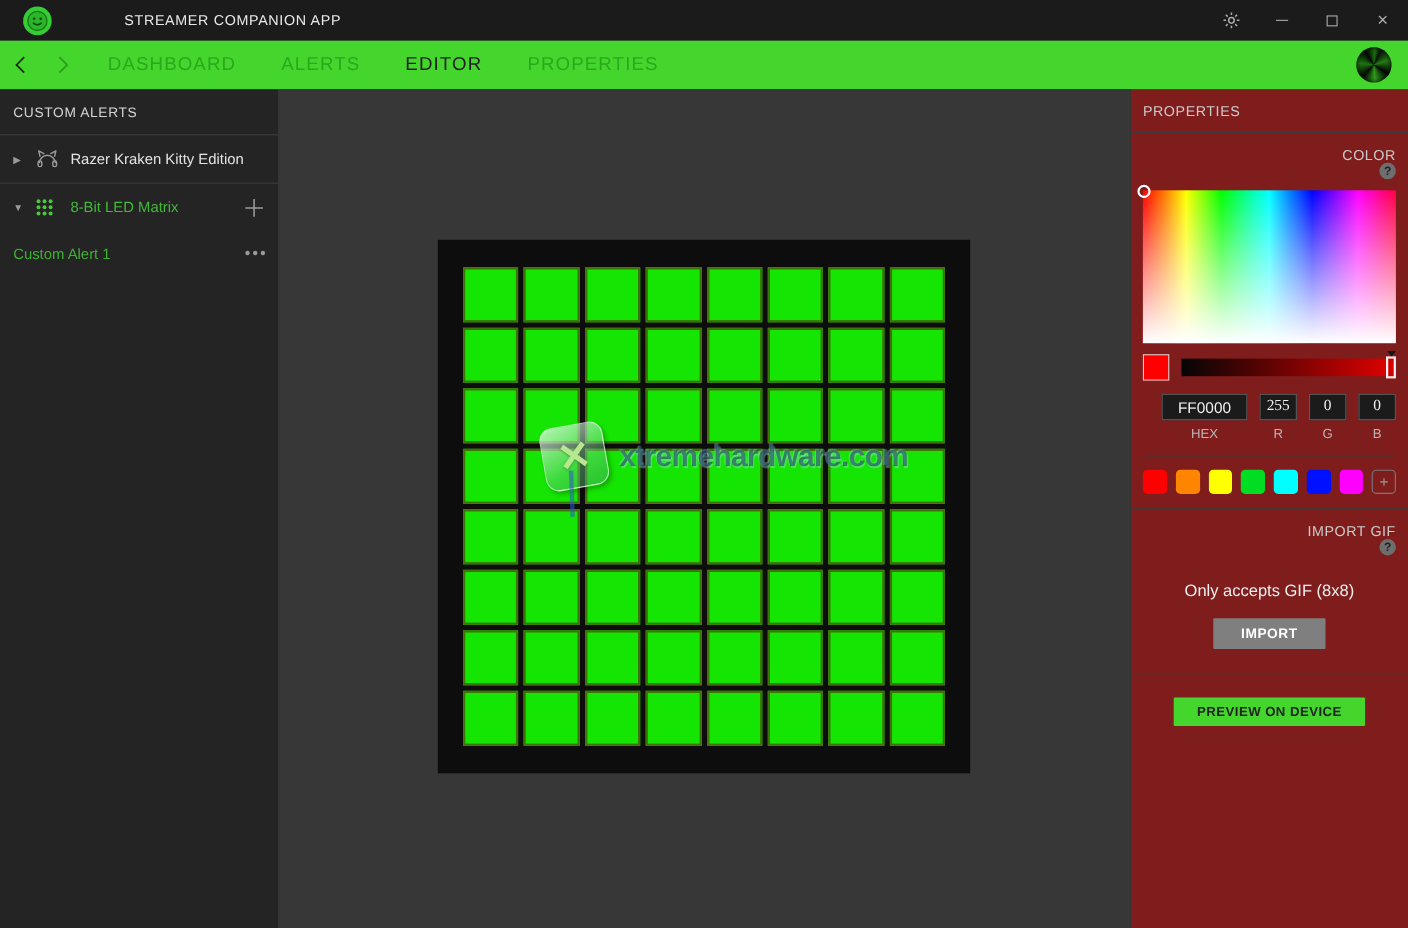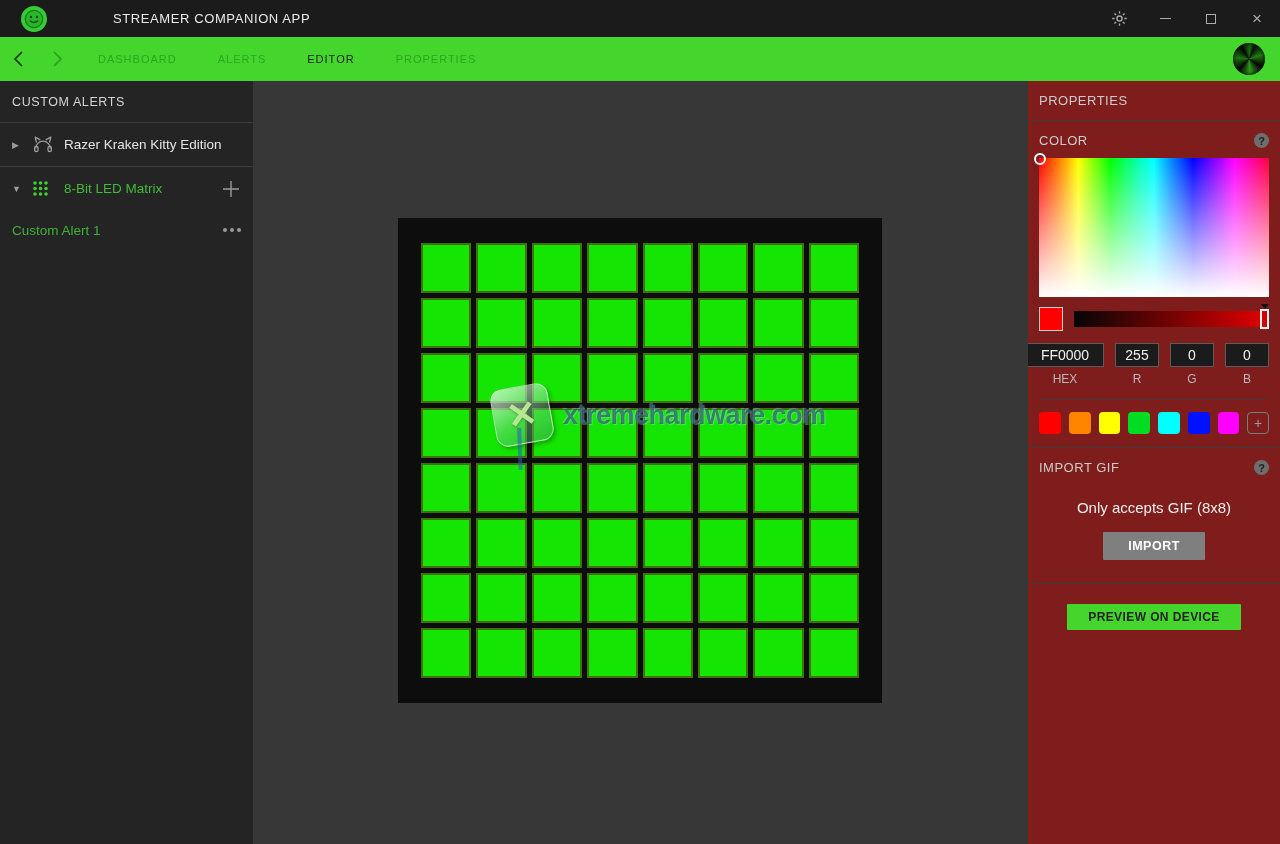--- a/index.html
+++ b/index.html
@@ -14,21 +14,21 @@
   .win-btn { width:46px; height:37px; display:flex; align-items:center; justify-content:center;
              color:#ababab; cursor:default; }
   .min-glyph { width:11px; height:1px; background:#ababab; }
   .max-glyph { width:10px; height:10px; border:1px solid #ababab; }
   .close-glyph { font-size:17px; line-height:1; color:#ababab; }
 
   
   .navbar { height:44px; background:#44d62c; display:flex; align-items:center; position:relative; }
   .nav-chevron { width:38px; height:44px; display:flex; align-items:center; justify-content:center; }
   .nav-tabs { display:flex; margin-left:22px; gap:41px; }
-  .nav-tab { font-size:11px; letter-spacing:1px; color:#2aa81e; cursor:pointer; }
+  .nav-tab { font-size:17px; letter-spacing:1px; color:#2aa81e; cursor:pointer; }
   .nav-tab.active { color:#1e1e1e; }
   .avatar { position:absolute; right:15px; top:6px; width:32px; height:32px; border-radius:50%;
             background:conic-gradient(from 25deg,#081108,#237c13 13%,#040704 27%,#2d9a19 42%,
                        #050a05 55%,#1d7511 70%,#030603 84%,#1a6b0f 94%,#081108);
             box-shadow:inset 0 0 4px #000; }
 
   
   .content { display:flex; height:763px; }
   .sidebar { width:253px; background:#242424; flex:none; }
   .main { flex:1; background:#373737; position:relative; }
@@ -68,22 +68,22 @@
           color:rgba(190,235,150,0.95); text-shadow:0 1px 2px rgba(40,90,40,0.5); }
   .wm-blue { position:absolute; left:18px; top:40px; width:4px; height:42px;
              background:rgba(45,90,200,0.55); transform:rotate(8deg); }
   .wm-text { margin-left:12px; font-size:27px; font-weight:bold; letter-spacing:-0.5px;
              color:rgba(28,72,92,0.62);
              text-shadow:1px 1px 1px rgba(170,225,240,0.4), -1px -1px 1px rgba(170,225,240,0.4); }
 
   
   .props-header { height:39px; display:flex; align-items:center; padding-left:11px;
                   color:#cbcbcb; font-size:13px; letter-spacing:0.5px; }
-  .section-head { display:flex; align-items:flex-start; justify-content:space-between;
-                  padding:12px 11px 8px 11px; }
+  .section-head { display:flex; align-items:flex-end; justify-content:space-between;
+                  padding:12px 11px 8px 11px;flex-direction:column; }
   .section-label { color:#cbcbcb; font-size:13px; letter-spacing:0.5px; }
   .help-icon { width:15px; height:15px; border-radius:50%; background:#6e6e6e; color:#1f1f1f;
                font-size:11px; font-weight:bold; display:flex; align-items:center;
                justify-content:center; }
   .gradient { margin:2px 11px 0 11px; height:139px; position:relative;
      background:
        linear-gradient(to bottom, rgba(255,255,255,0) 0%, rgba(255,255,255,1) 100%),
        linear-gradient(to right,#ff0000 0%,#ff8000 9%,#ffff00 17%,#00ff00 31%,#00ffbb 44%,
                        #00ffff 50%,#0080ff 58%,#0000ff 67%,#8000ff 76%,#ff00ff 85%,#ff0080 95%,#ff0040 100%); }
   .grad-cursor { position:absolute; left:-5px; top:-5px; width:12px; height:12px;
@@ -95,21 +95,21 @@
   .hue-handle { position:absolute; right:0; top:-2px; width:9px; height:20px;
                 background:#d40000; border:2px solid #f2f2f2; }
   .hue-tri { position:absolute; right:0.5px; top:-7px; width:0; height:0;
              border-left:4px solid transparent; border-right:4px solid transparent;
              border-top:5px solid #141414; }
   .field-row { display:flex; margin:12px 11px 0 11px; gap:11px;justify-content:flex-end; }
   .field-col { display:flex; flex-direction:column; align-items:center; gap:5px; }
   .field { height:24px; background:#1b1b1b; border:1px solid #5b5b5b; color:#f0f0f0;
            font-size:14px; text-align:center; font-family:"Liberation Sans",sans-serif; }
   .field.hex { width:78px; }
-  .field.rgb { width:44px; }
+  .field.rgb { width:34px;font-family:Liberation Serif, serif; }
   .field-label { color:#b8b8b8; font-size:12px; }
   .inner-divider { height:1px; background:#3c3c3c; margin:13px 11px 0 11px; }
   .swatch-row { display:flex; align-items:center; gap:8px; margin:12px 11px 13px 11px; }
   .swatch { width:22px; height:22px; border-radius:4px; }
   .add-swatch { width:22px; height:22px; border-radius:4px; border:1px solid #7a7a7a;
                 color:#9a9a9a; font-size:14px; display:flex; align-items:center;
                 justify-content:center; background:transparent; }
   .gif-hint { text-align:center; color:#ededed; font-size:15px; margin-top:16px; }
   .import-wrap { display:flex; justify-content:center; margin-top:16px; }
   .import-btn { background:#7f7f7f; color:#fff; border:none; font-weight:bold;

